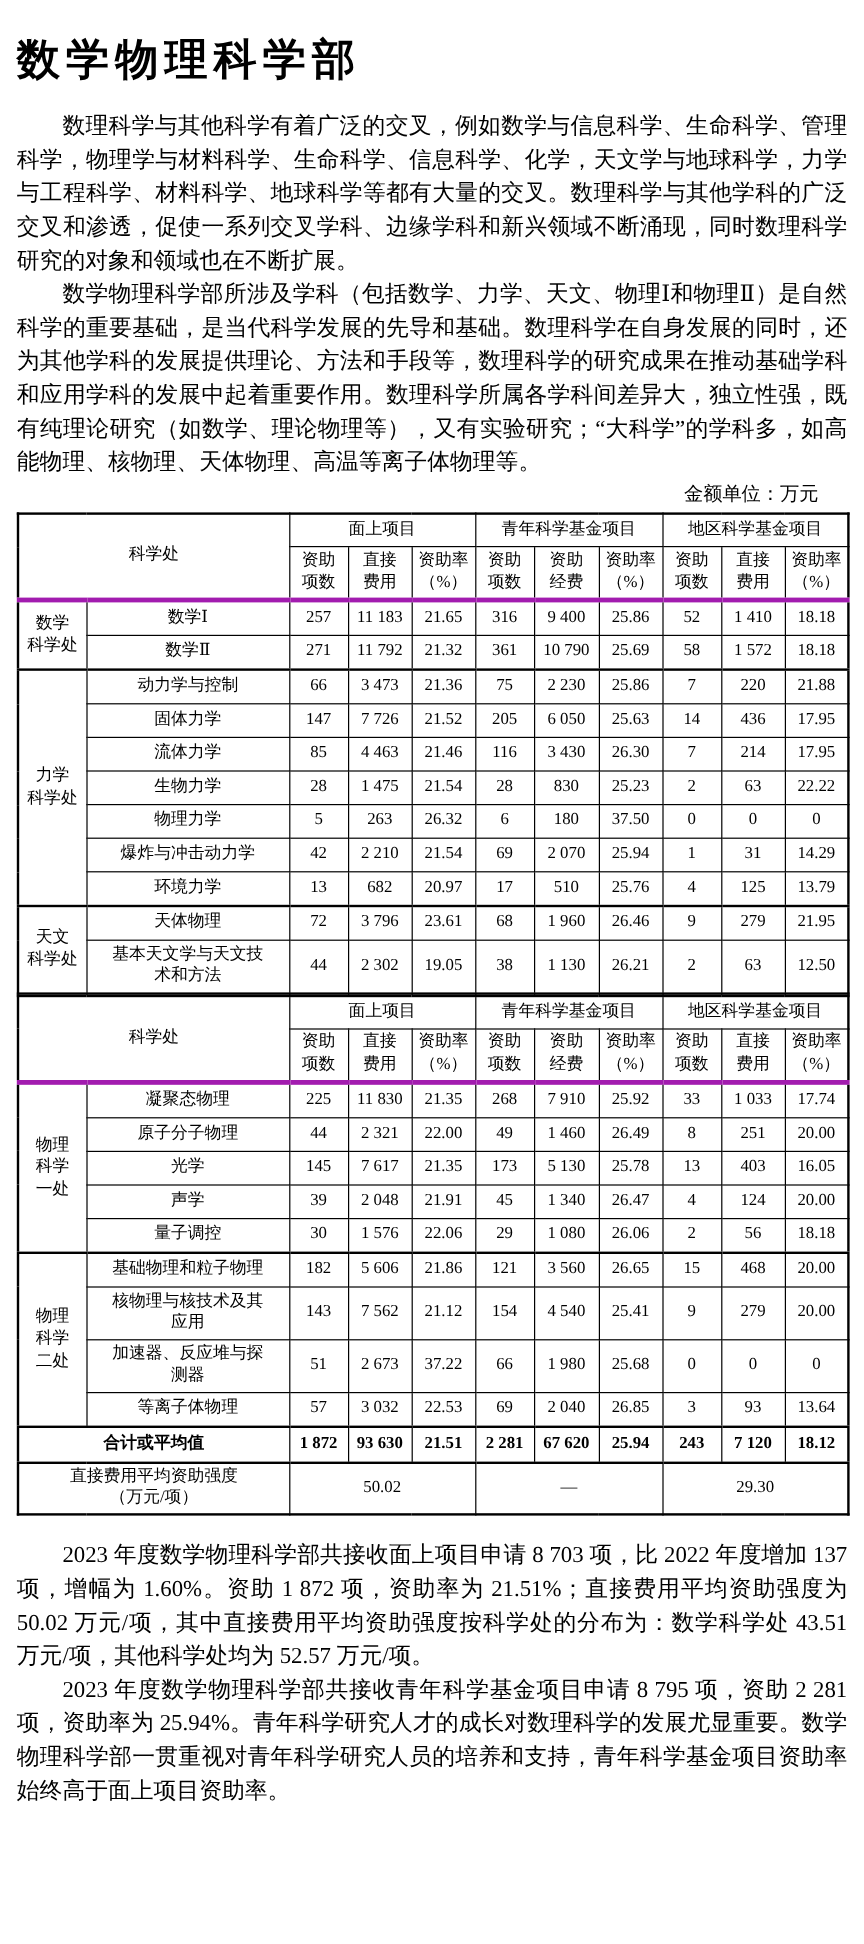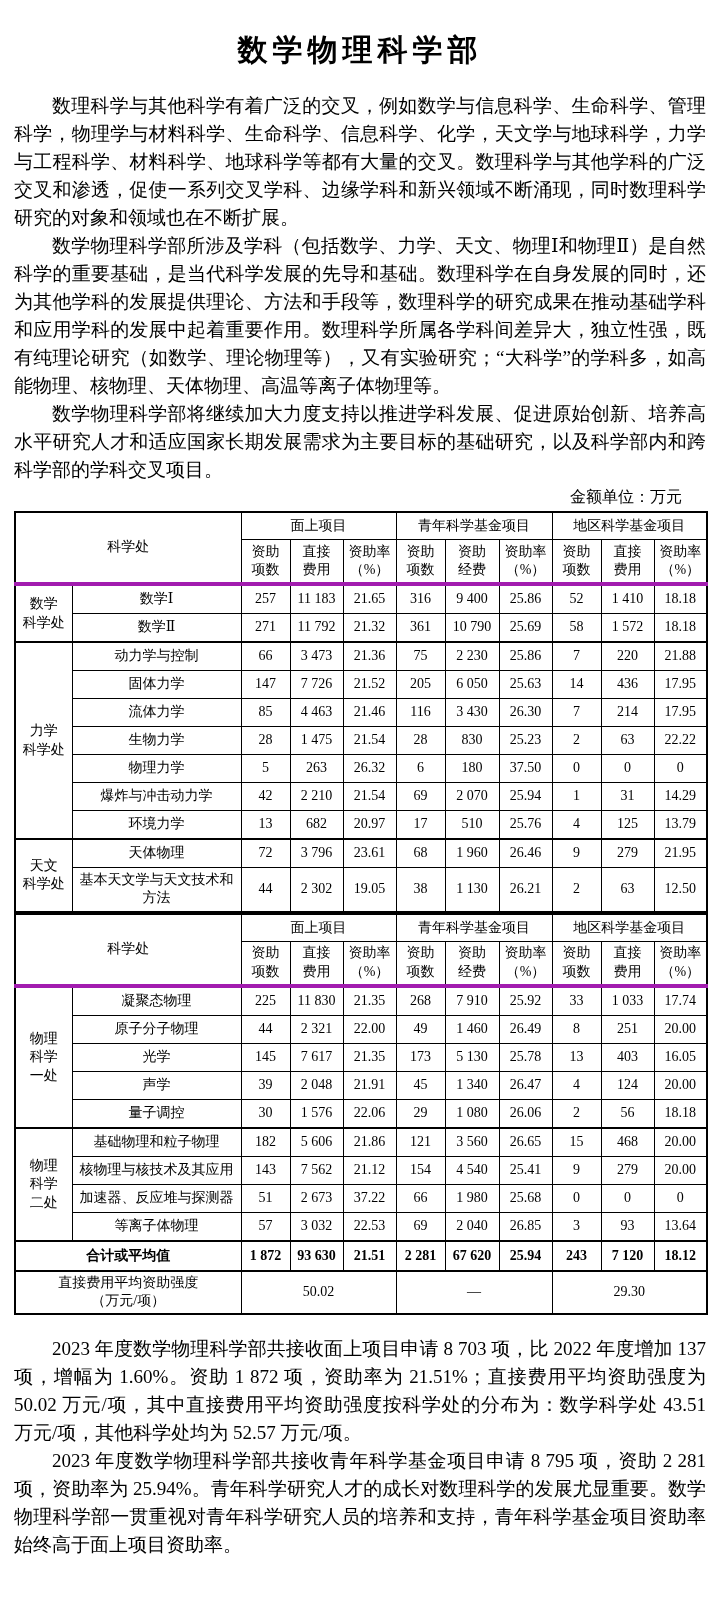--- a/index.html
+++ b/index.html
@@ -2,21 +2,21 @@
 <html lang="zh"><head>
 <meta charset="utf-8">
 <style>
   html,body{margin:0;padding:0;background:#fff;}
   body{
     width:720px;height:1620px;overflow:hidden;color:#000;
     font-family:"Liberation Serif","DejaVu Serif",serif;
   }
   .page{box-sizing:border-box;width:720px;height:1620px;padding:22px 14px 0 14px;}
   .title{
-    text-align:center;font-size:30px;font-weight:bold;letter-spacing:5px;
+    text-align:left;font-size:36px;font-weight:bold;letter-spacing:5px;
     margin:10px 0 24px 0;line-height:36px;
   }
   .par{
     font-size:19px;line-height:28px;text-align:justify;text-indent:2em;margin:0;
   }
   .caption{
     font-size:16px;font-weight:bold;text-align:center;margin:14px 0 0 0;line-height:22px;
   }
   .unit-note{
     font-size:16px;text-align:right;padding-right:24px;margin:2px 0 3px 0;line-height:22px;
@@ -27,37 +27,36 @@
   table.funding{
     width:692px;border-collapse:collapse;table-layout:fixed;border:2px solid #000;
   }
   table.funding th, table.funding td{
     border:1px solid #000;font-size:14px;font-weight:normal;text-align:center;
     vertical-align:middle;padding:2px 2px;line-height:1.32;word-break:break-all;
   }
   table.funding th.sub{height:38px;white-space:pre-line;}
   table.funding th.grp-title{height:22px;}
   table.funding td.group-cell{white-space:pre-line;}
-  table.funding td.field-cell{padding:3px 4px;}
+  table.funding td.field-cell{padding:3px 20px;}
   table.funding td.val-cell{height:23px;}
   table.funding tr.thick > td, table.funding tr.thick > td.group-cell{border-top:2px solid #000;}
   table.funding tbody tr.first-body > td{border-top:4px solid #a21caf;}
   table.funding tr.total-row td{font-weight:bold;border-top:2px solid #000;height:24px;}
   table.funding tr.strength-row td{border-top:2px solid #000;white-space:pre-line;}
   .closing{margin-top:20px;}
 </style>
 </head>
 <body>
 
 <div class="page">
   <h1 class="title">数学物理科学部</h1>
 
   <p class="par">数理科学与其他科学有着广泛的交叉，例如数学与信息科学、生命科学、管理科学，物理学与材料科学、生命科学、信息科学、化学，天文学与地球科学，力学与工程科学、材料科学、地球科学等都有大量的交叉。数理科学与其他学科的广泛交叉和渗透，促使一系列交叉学科、边缘学科和新兴领域不断涌现，同时数理科学研究的对象和领域也在不断扩展。</p>
   <p class="par">数学物理科学部所涉及学科（包括数学、力学、天文、物理Ⅰ和物理Ⅱ）是自然科学的重要基础，是当代科学发展的先导和基础。数理科学在自身发展的同时，还为其他学科的发展提供理论、方法和手段等，数理科学的研究成果在推动基础学科和应用学科的发展中起着重要作用。数理科学所属各学科间差异大，独立性强，既有纯理论研究（如数学、理论物理等），又有实验研究；“大科学”的学科多，如高能物理、核物理、天体物理、高温等离子体物理等。</p>
-  <p class="par">数学物理科学部将继续加大力度支持以推进学科发展、促进原始创新、培养高水平研究人才和适应国家长期发展需求为主要目标的基础研究，以及科学部内和跨科学部的学科交叉项目。</p>
 
   <div class="unit-note">金额单位：万元</div>
 
   <table class="funding" id="table1">
       <colgroup>
         <col style="width: 57px;">
         <col style="width: 169px;">
         <col style="width: 49px;">
         <col style="width: 53px;">
         <col style="width: 53px;">

